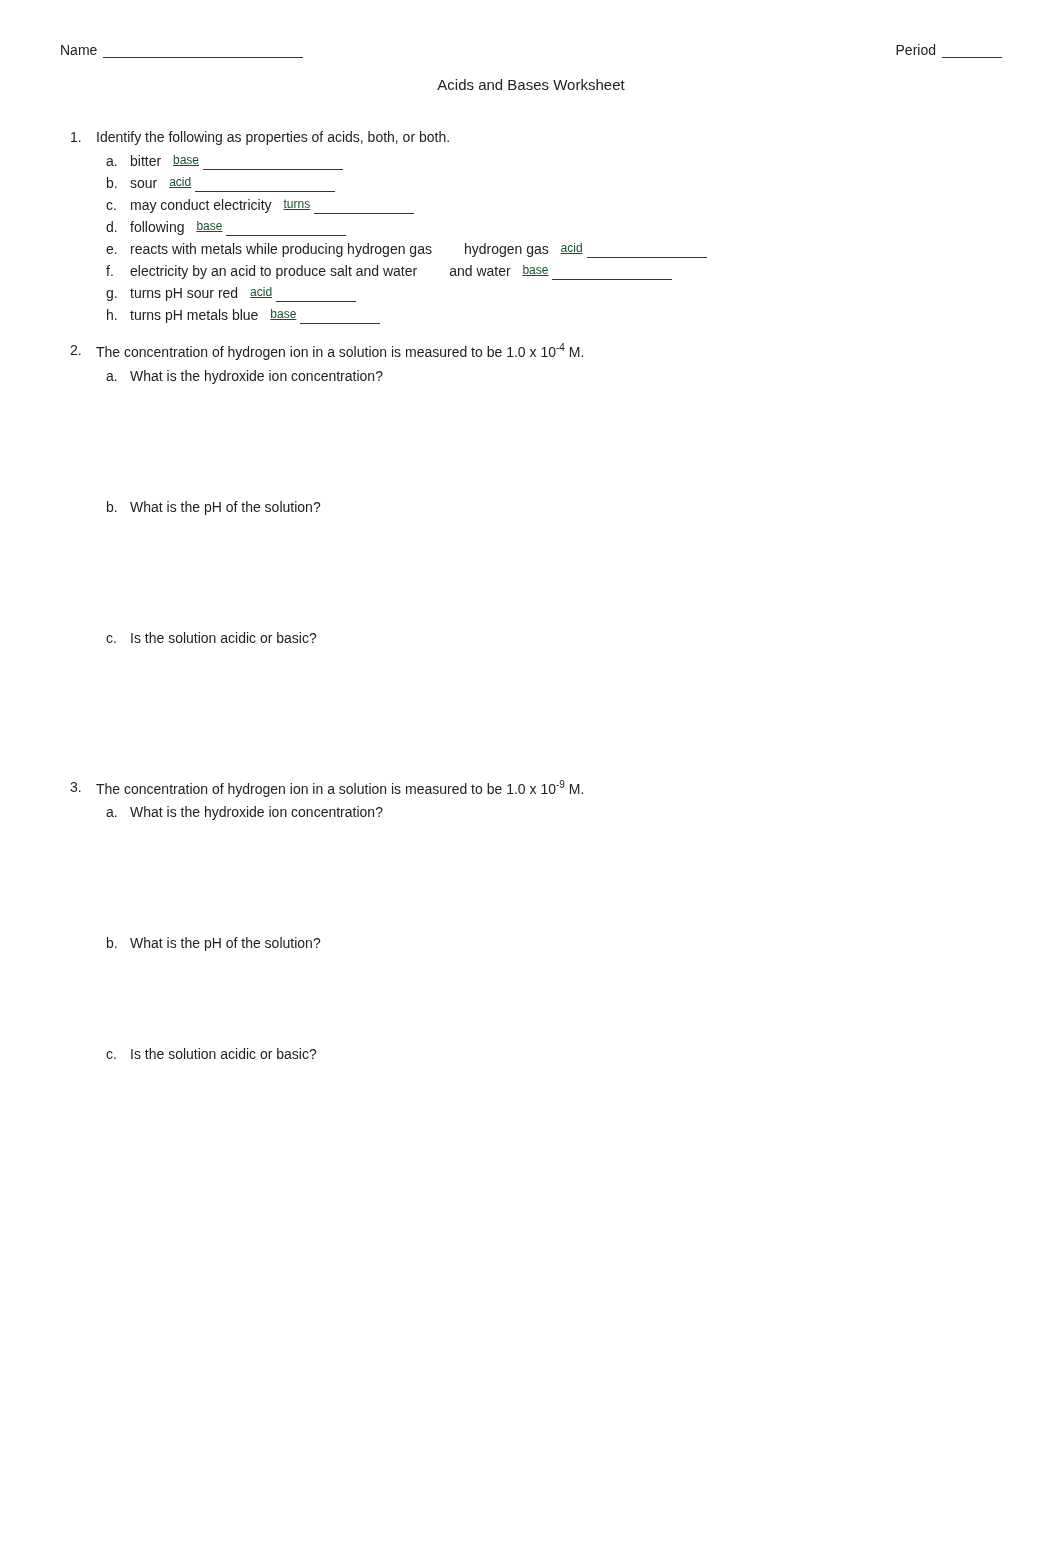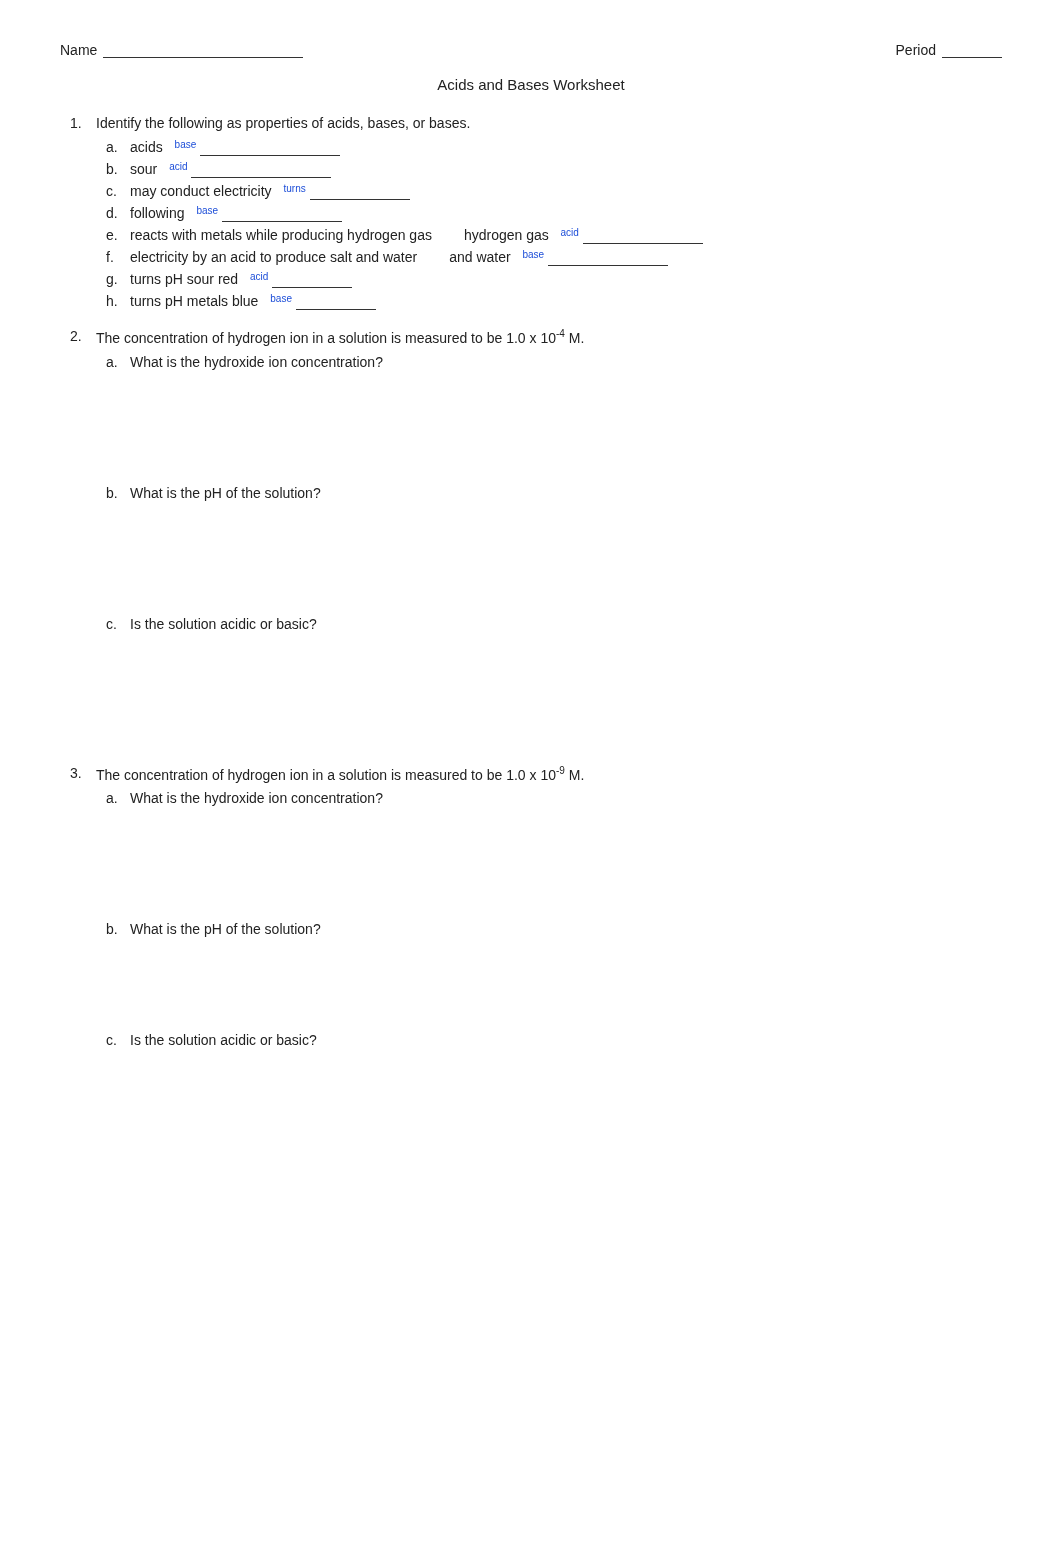--- a/index.html
+++ b/index.html
@@ -37,21 +37,21 @@
       height: 18px;
     }
     .period-line {
       display: flex;
       align-items: flex-end;
       gap: 6px;
     }
     .page-title {
       text-align: center;
       font-size: 15px;
-      margin-bottom: 22px;
+      margin-bottom: 36px;
     }
     .main-content {
       padding-left: 10px;
     }
     .question-block {
       margin-bottom: 18px;
     }
     .question-num {
       display: flex;
       gap: 8px;
@@ -87,22 +87,23 @@
       vertical-align: bottom;
     }
     .answer-line-medium {
       display: inline-block;
       border-bottom: 1px solid #333;
       min-width: 120px;
       height: 17px;
       vertical-align: bottom;
     }
     .answer-text {
-      color: #1d4ed8;
-      font-size: 10px;
+      color: #14532d;
+      text-decoration: underline;
+      font-size: 12px;
     }
     .blank-area {
       height: 90px;
     }
     .blank-area-large {
       height: 110px;
     }
     sup {
       font-size: 10px;
       vertical-align: super;
@@ -127,27 +128,27 @@
   </div>
 </div>
 
 <div class="page-title">Acids and Bases Worksheet</div>
 
 <div class="main-content">
 
   <div class="question-block">
     <div class="question-num">
       <span class="num">1.</span>
-      <span>Identify the following as properties of acids, bases, or bases.</span>
+      <span>Identify the following as properties of acids, both, or both.</span>
     </div>
     <div class="sub-items">
 
       <div class="sub-item">
         <span class="sub-label">a.</span>
-        <span>acids</span>&nbsp;
+        <span>bitter</span>&nbsp;
         <span class="answer-text">base</span><span class="answer-line"></span>
       </div>
 
       <div class="sub-item">
         <span class="sub-label">b.</span>
         <span>sour</span>&nbsp;
         <span class="answer-text">acid</span><span class="answer-line"></span>
       </div>
 
       <div class="sub-item">

